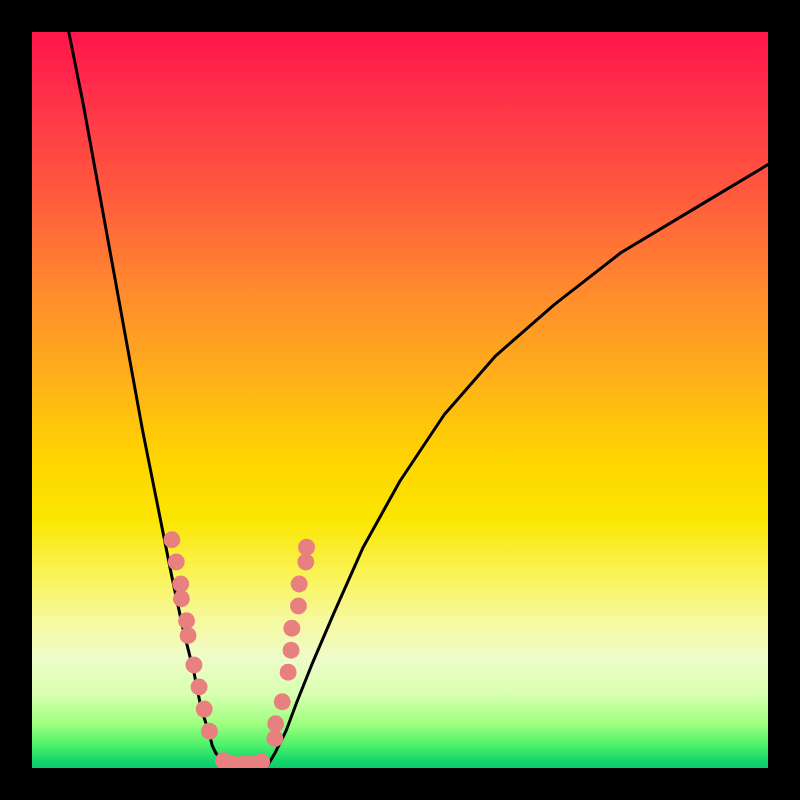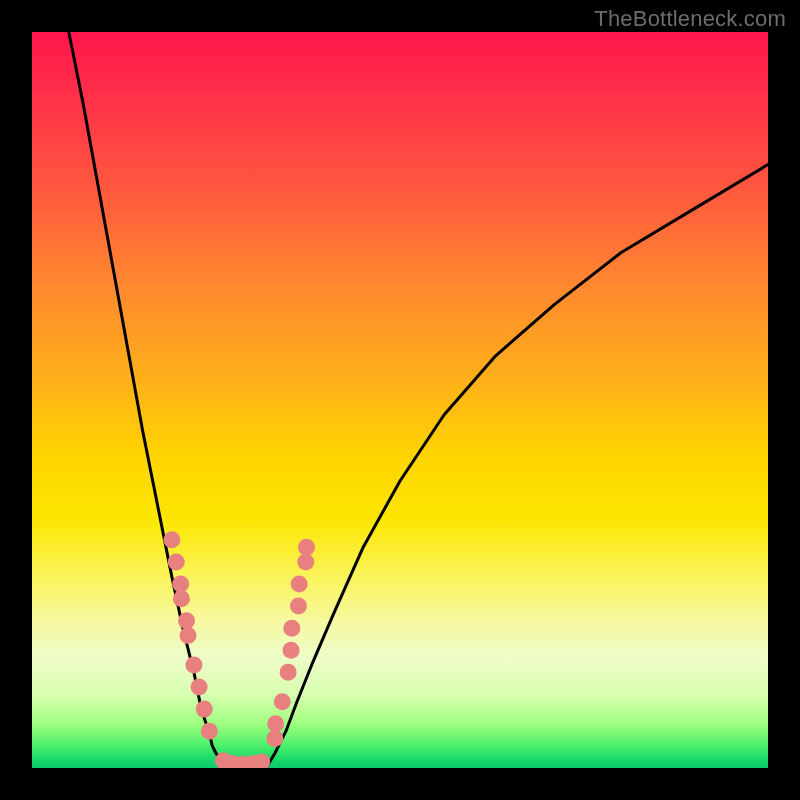--- a/index.html
+++ b/index.html
@@ -97,14 +97,13 @@
           <circle cx="259.07" cy="618.24" r="8.5" fill="#e98080"></circle>
           <circle cx="259.81" cy="596.16" r="8.5" fill="#e98080"></circle>
           <circle cx="266.43" cy="574.08" r="8.5" fill="#e98080"></circle>
           <circle cx="267.17" cy="552.00" r="8.5" fill="#e98080"></circle>
           <circle cx="273.79" cy="529.92" r="8.5" fill="#e98080"></circle>
           <circle cx="274.53" cy="515.20" r="8.5" fill="#e98080"></circle>
         </g>
     </svg>
   </div>
 
-  <div class="watermark">TheBottleneck.com</div>
 </div>
 
 </body></html>

